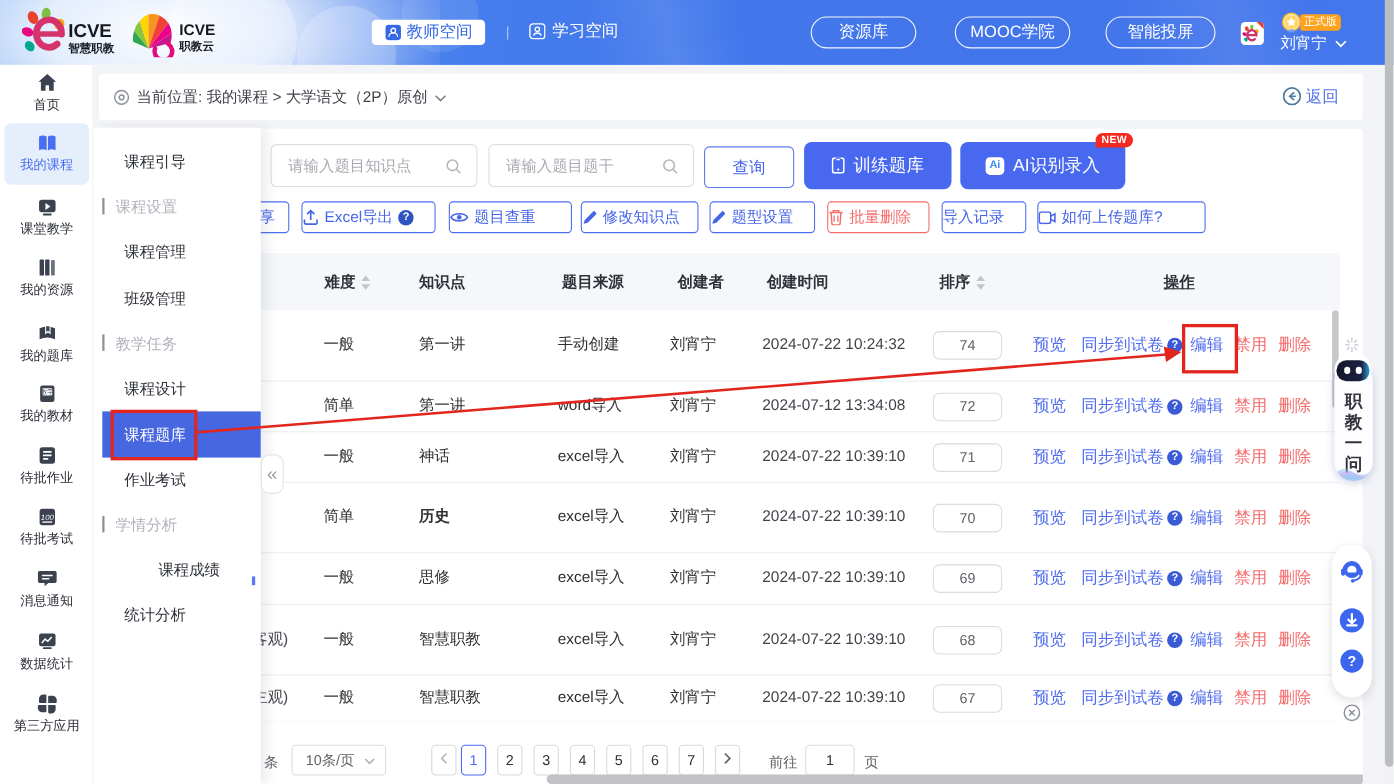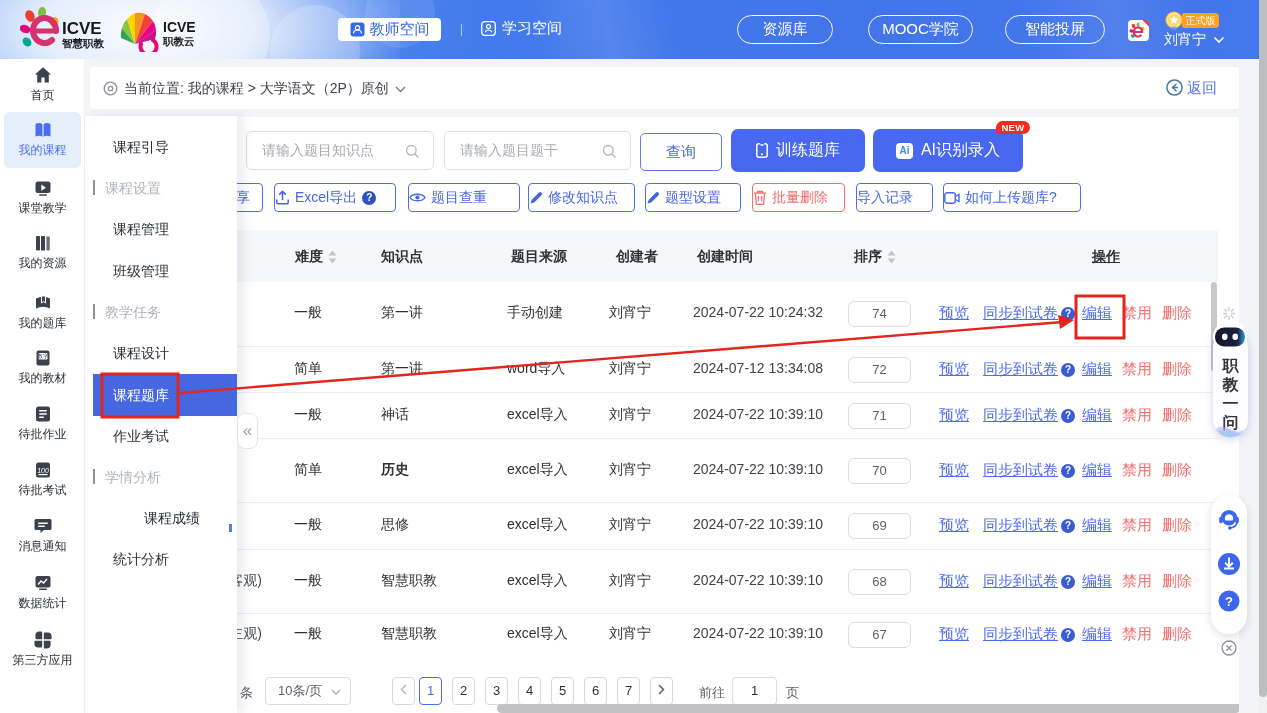--- a/index.html
+++ b/index.html
@@ -45,21 +45,21 @@
 .btn-sm.red{border-color:#f56c6c;color:#f56c6c;}
 .newbadge{position:absolute;left:906px;top:4px;width:34px;height:13px;background:#f32a20;border-radius:7px 7px 7px 0;
  color:#fff;font-size:9.5px;font-weight:bold;line-height:13px;text-align:center;letter-spacing:.3px;}
 .thead{position:absolute;left:0px;top:113px;width:1128px;height:52px;background:#f5f7fa;font-size:14px;font-weight:bold;color:#2e3238;}
 .thead div{position:absolute;top:18px;}
 .trow{position:absolute;left:0px;width:1128px;border-bottom:1px solid #ebeef5;font-size:14px;color:#303133;}
 .trow>div{position:absolute;}
 .cell-c{transform:translateX(-50%);}
 .sortin{width:63px;height:26px;border:1px solid #d9dce3;border-radius:6px;text-align:center;
  font-size:13px;color:#5f6368;line-height:24px;}
-.lk{color:#4f6cee;font-size:15px;text-decoration:underline;}
+.lk{color:#4f6cee;font-size:15px;}
 .lkr{color:#f56c6c;font-size:15px;}
 .qm{display:inline-block;width:14px;height:14px;border-radius:50%;background:#3b5bd6;color:#fff;font-size:10px;
  line-height:14px;text-align:center;font-weight:bold;}
 .pager{position:absolute;left:0;top:538px;width:1128px;height:58px;font-size:13px;color:#606266;background:#fff;}
 .pbox{position:absolute;top:22px;width:23px;height:28px;border:1px solid #d9d9d9;border-radius:4px;background:#fff;
  text-align:center;line-height:26px;color:#303133;font-size:13px;}
 .pbox.on{border-color:#4c6bf5;color:#4c6bf5;}
 .hthumb{position:absolute;left:407px;top:587px;width:761px;height:9px;background:#c2c2c6;border-radius:5px;}
 .vthumb-in{position:absolute;left:1121px;top:165px;width:6px;height:89px;background:#c6c8cc;border-radius:3px;}
 .winbar{position:absolute;left:1259px;top:0;width:8px;height:713px;background:#f1f1f1;}
@@ -251,38 +251,38 @@
         </svg>修改知识点</div>
  <div class="btn-sm" style="left:555px;width:96px;"><svg width="14" height="14" viewBox="0 0 14 14">
           <path d="M1.5 12.5 L2.6 8.9 L10.2 1.3 a1.1 1.1 0 0 1 1.6 0 l1 1 a1.1 1.1 0 0 1 0 1.6 L5.2 11.4 Z" fill="#4765e8"></path>
         </svg>题型设置</div>
  <div class="btn-sm red" style="left:662px;width:93px;"><svg width="14" height="15" viewBox="0 0 14 15">
           <path d="M1 3.2 h12 M4.5 3 V1.5 h5 V3 M2.5 3.5 l0.8 10 a1 1 0 0 0 1 .9 h5.4 a1 1 0 0 0 1-.9 l0.8-10" fill="none" stroke="#f56c6c" stroke-width="1.3"></path>
           <line x1="5.3" y1="6" x2="5.3" y2="11.5" stroke="#f56c6c" stroke-width="1.2"></line>
           <line x1="8.7" y1="6" x2="8.7" y2="11.5" stroke="#f56c6c" stroke-width="1.2"></line>
         </svg>批量删除</div>
  <div class="btn-sm" style="left:766px;width:77px;">导入记录</div>
- <div class="btn-sm" style="left:853px;width:138px;"><svg width="16" height="12" viewBox="0 0 16 12">
+ <div class="btn-sm" style="left:853px;width:153px;"><svg width="16" height="12" viewBox="0 0 16 12">
           <rect x="0.8" y="0.8" width="10.4" height="10.4" rx="2" fill="none" stroke="#4765e8" stroke-width="1.4"></rect>
           <path d="M11.5 4.5 L15 2.5 V9.5 L11.5 7.5" fill="none" stroke="#4765e8" stroke-width="1.4"></path>
         </svg>如何上传题库?</div>
  <div class="thead">
   <div style="left:205px;">难度<svg width="11" height="14" viewBox="0 0 11 14" style="vertical-align:-3px;margin-left:4px;">
             <path d="M5.5 0.5 L9.5 5.5 H1.5 Z" fill="#c0c4cc"></path>
             <path d="M5.5 13.5 L9.5 8.5 H1.5 Z" fill="#c0c4cc"></path>
           </svg></div>
   <div style="left:291px;">知识点</div>
   <div style="left:421px;">题目来源</div>
   <div style="left:526px;">创建者</div>
   <div style="left:607px;">创建时间</div>
   <div style="left:764px;">排序<svg width="11" height="14" viewBox="0 0 11 14" style="vertical-align:-3px;margin-left:4px;">
             <path d="M5.5 0.5 L9.5 5.5 H1.5 Z" fill="#c0c4cc"></path>
             <path d="M5.5 13.5 L9.5 8.5 H1.5 Z" fill="#c0c4cc"></path>
           </svg></div>
-  <div style="left:1002px;text-decoration:underline;">操作</div>
+  <div style="left:968px;text-decoration:underline;">操作</div>
  </div>
 <div class="trow" style="top:165px;height:65px;">
         <div class="cell-c" style="left:218px;top:22px;">一般</div>
         <div style="left:291px;top:22px;">第一讲</div>
         <div style="left:417px;top:22px;">手动创建</div>
         <div style="left:519px;top:22px;">刘宵宁</div>
         <div style="left:603px;top:22px;color:#3f4349;">2024-07-22 10:24:32</div>
         <div class="sortin" style="left:758px;top:19px;">74</div>
         <div class="lk" style="left:849px;top:22px;">预览</div>
         <div class="lk" style="left:893px;top:22px;">同步到试卷</div>

